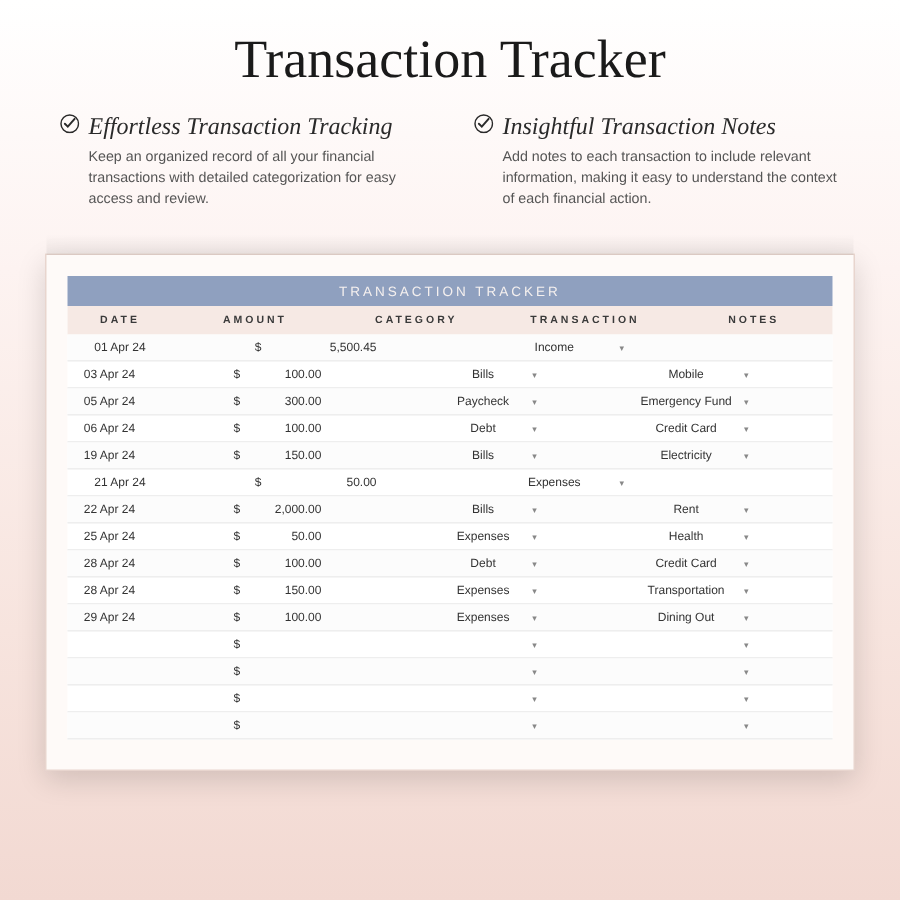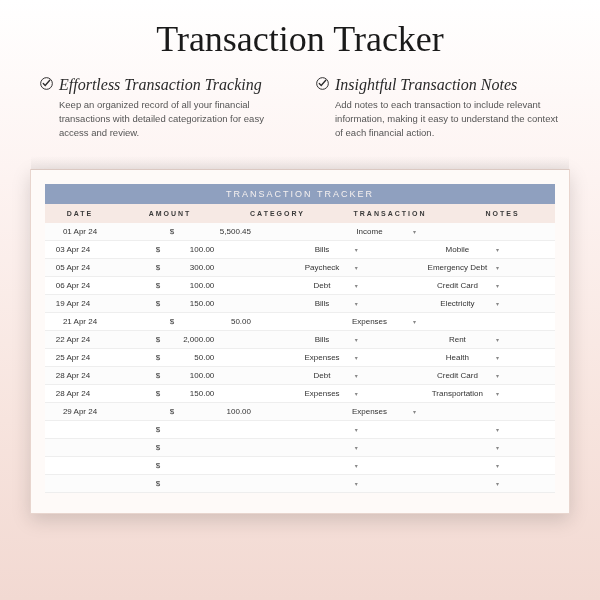--- a/index.html
+++ b/index.html
@@ -176,21 +176,21 @@
           <div class="c-date">05 Apr 24</div>
           <div class="c-amount">
             <span class="cur">$</span>
             <span class="val">300.00</span>
           </div>
           <div class="c-cat">
             <span>Paycheck</span>
             <span class="dd">▾</span>
           </div>
           <div class="c-tran">
-            <span>Emergency Debt</span>
+            <span>Emergency Fund</span>
             <span class="dd">▾</span>
           </div>
           <div class="c-notes"></div>
         </div>
         <div class="row">
           <div class="c-date">06 Apr 24</div>
           <div class="c-amount">
             <span class="cur">$</span>
             <span class="val">100.00</span>
           </div>
@@ -297,20 +297,24 @@
           <div class="c-notes"></div>
         </div>
         <div class="row">
           <div class="c-date">29 Apr 24</div>
           <div class="c-amount">
             <span class="cur">$</span>
             <span class="val">100.00</span>
           </div>
           <div class="c-cat">
             <span>Expenses</span>
+            <span class="dd">▾</span>
+          </div>
+          <div class="c-tran">
+            <span>Dining Out</span>
             <span class="dd">▾</span>
           </div>
           <div class="c-notes"></div>
         </div>
         <div class="row">
           <div class="c-date"></div>
           <div class="c-amount">
             <span class="cur">$</span>
             <span class="val"></span>
           </div>

